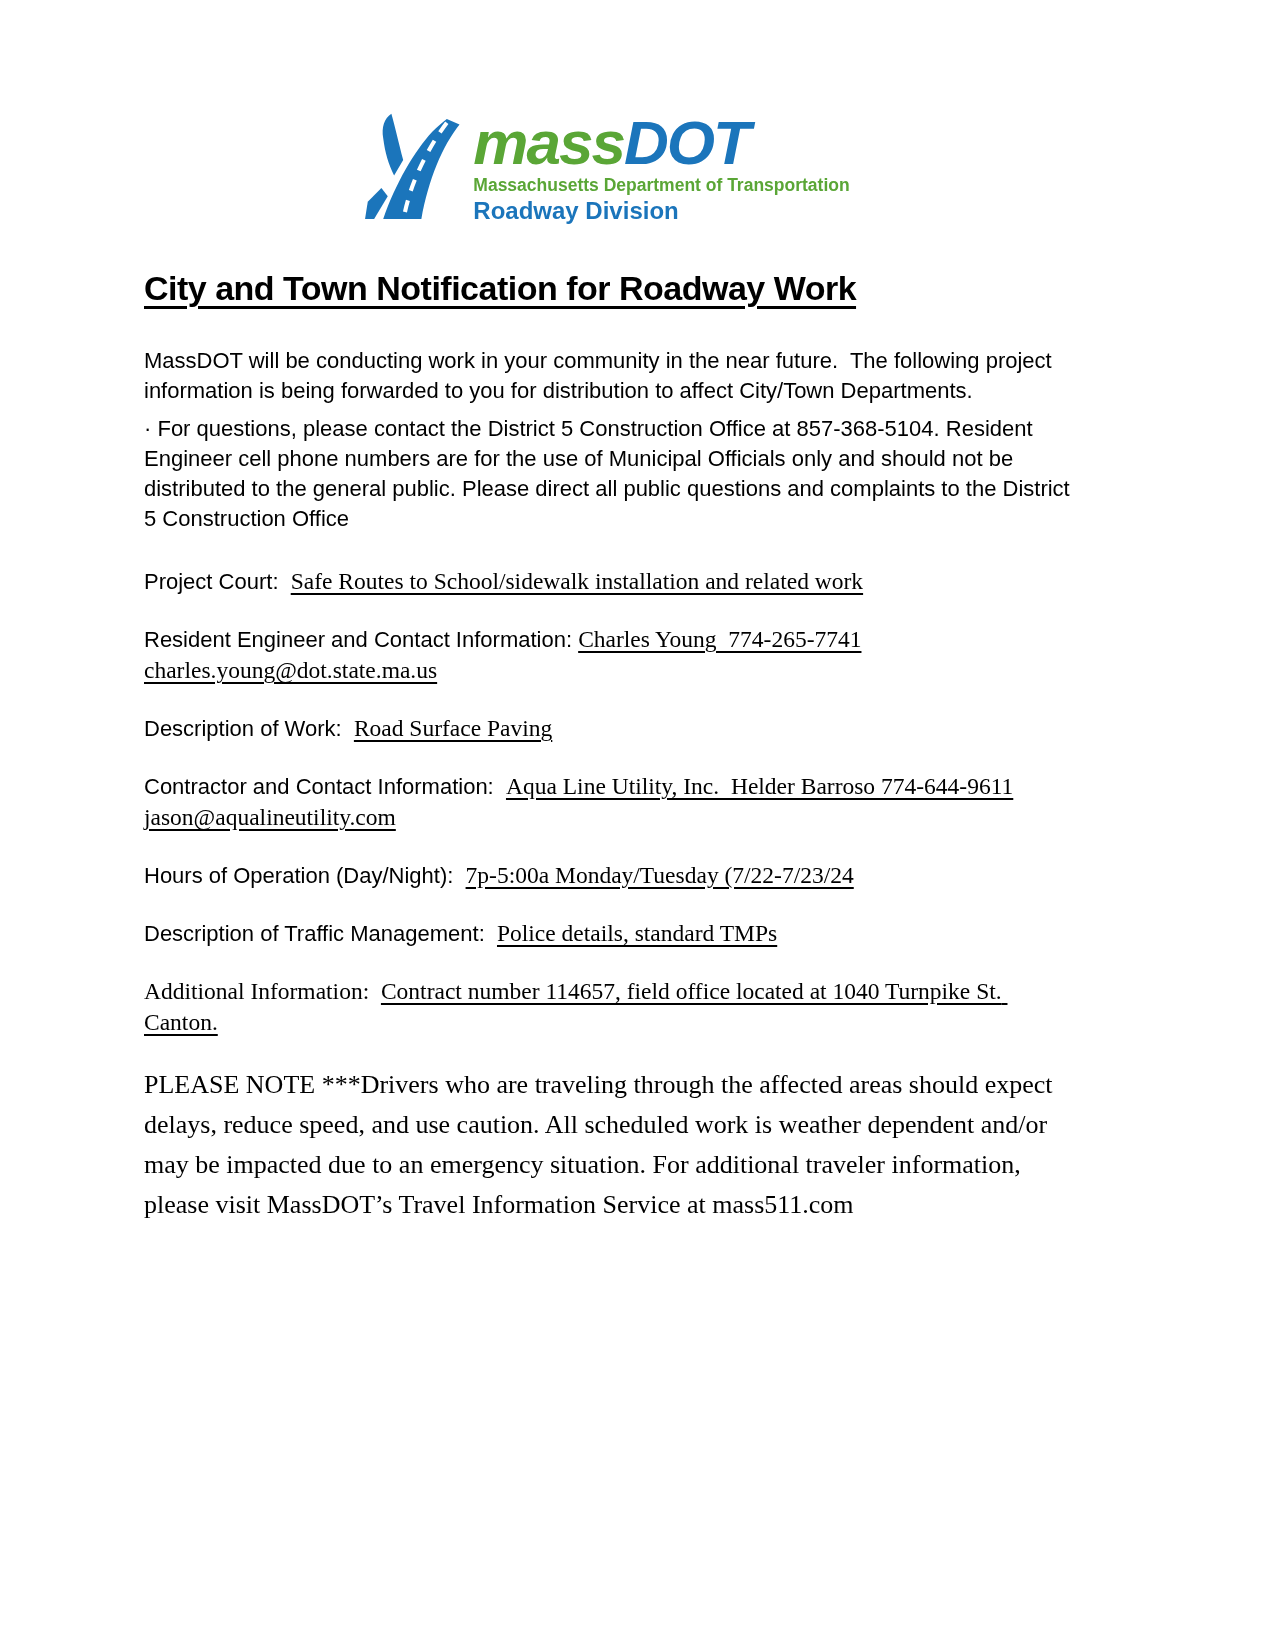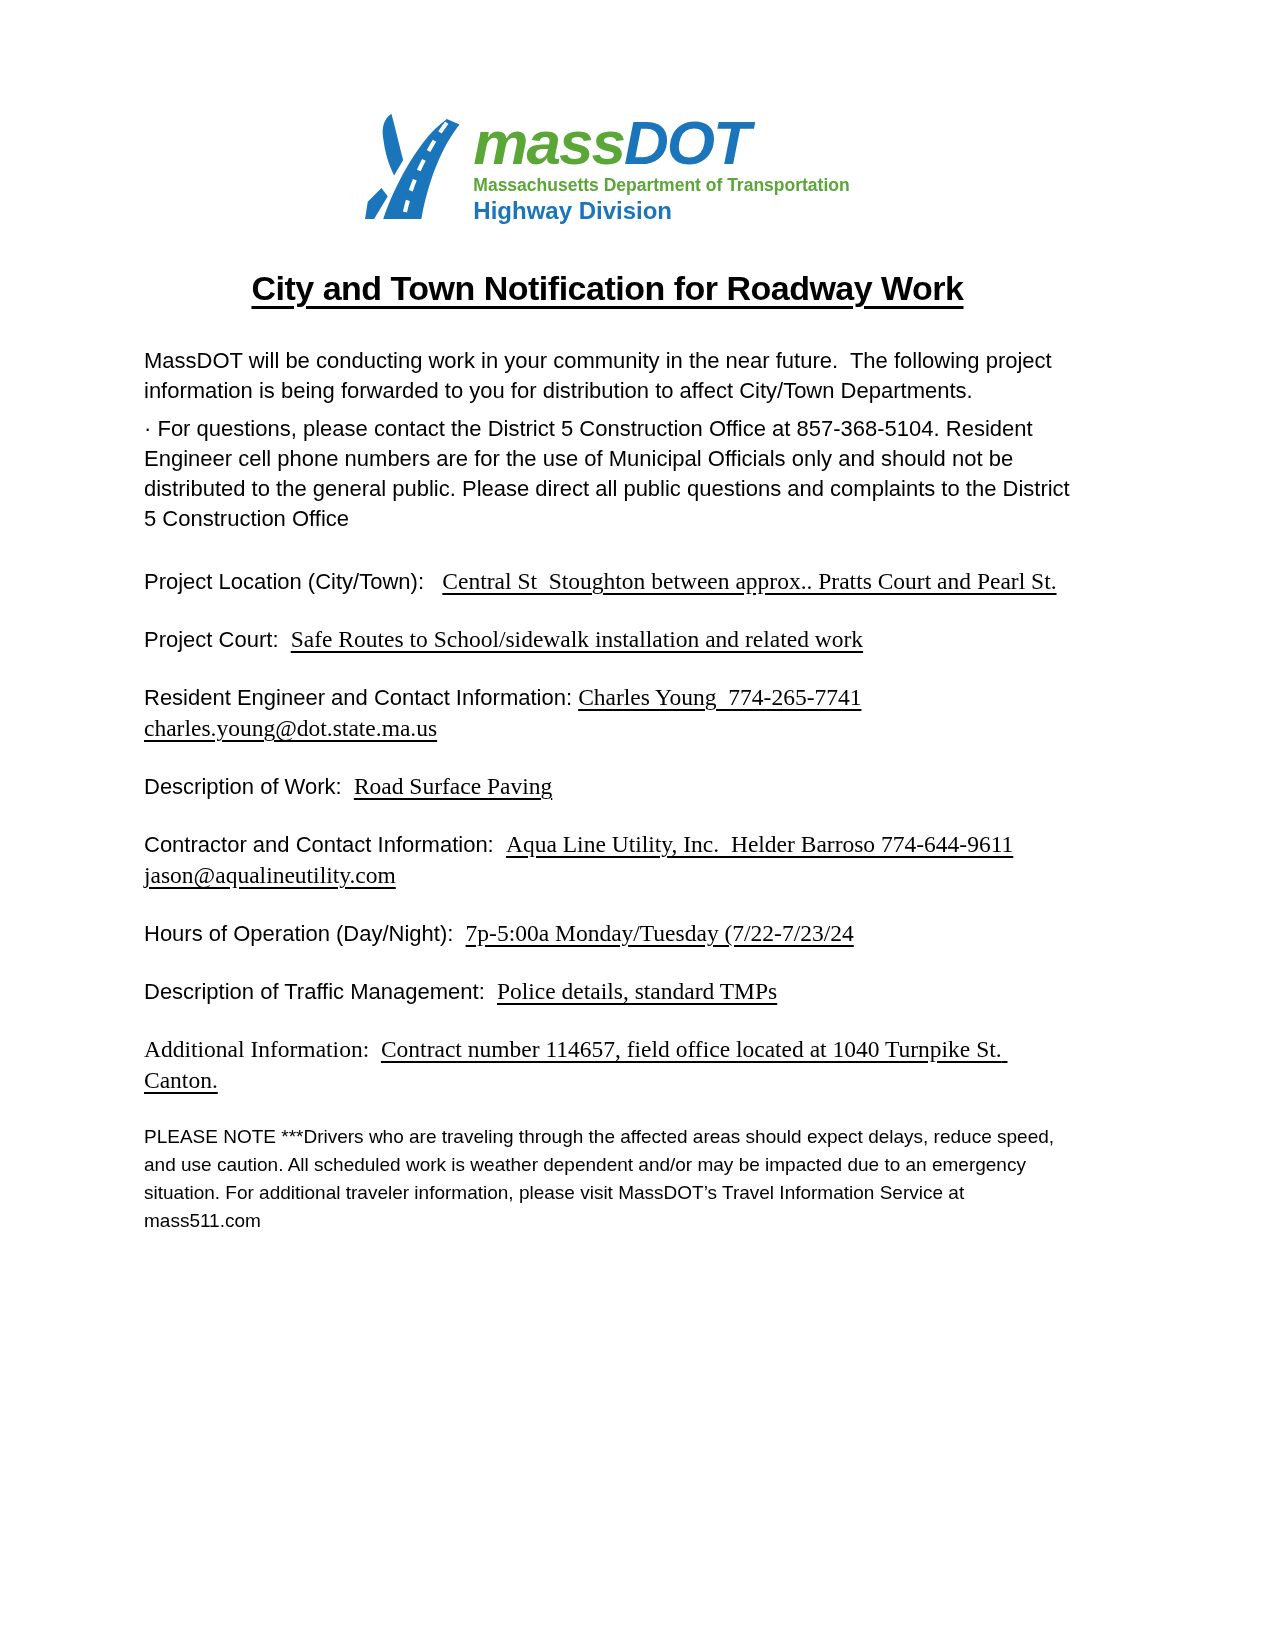--- a/index.html
+++ b/index.html
@@ -20,21 +20,20 @@
   .logo-icon { color:var(--logo-blue,#1B75BB); margin-right:8px; flex:none; }
   .logo-textcol { display:flex; flex-direction:column; padding-top:4px; }
   .logo-brand { font-size:62px; line-height:58px; font-weight:bold; font-style:italic; letter-spacing:-2px; white-space:nowrap; }
   .logo-mass { color:var(--logo-green,#5AA636); }
   .logo-dot  { color:var(--logo-blue,#1B75BB); }
   .logo-tagline { font-size:17.5px; font-weight:bold; color:var(--logo-green,#5AA636); margin-top:3px; letter-spacing:0; white-space:nowrap;text-align:right; }
   .logo-division { font-size:24px; font-weight:bold; color:var(--logo-blue,#1B75BB); margin-top:1px; }
 
   
   .doc-title {
-    text-align:center;
     font-size:34px; font-weight:bold;
     text-decoration:underline;
     text-decoration-thickness:3px;
     text-underline-offset:6px;
     margin-bottom:38px;
     letter-spacing:-0.5px;
   }
 
   
   .para { font-size:22px; line-height:30px; white-space:pre-wrap; }
@@ -48,21 +47,21 @@
     font-family:"Liberation Serif", serif;
     font-size:23.5px;
     text-decoration:underline;
     text-decoration-thickness:2px;
     text-underline-offset:3.5px;
   }
   .field.serif-label .label { font-family:"Liberation Serif", serif; font-size:23.5px; }
   .field.sans-value .value { font-family:"Liberation Sans", sans-serif; font-size:22px; }
 
   
-  .please-note { font-size:19px; line-height:28px; margin-top:4px; white-space:pre-wrap; }
+  .please-note { font-size:26px; line-height:40px; margin-top:4px; white-space:pre-wrap;font-family:Liberation Serif, serif; }
   .page-number { text-align:center; margin-top:116px; font-size:21px; }
 </style>
 </head>
 <body>
 
 <div class="page">
   <div class="content">
 
     <div class="logo-row">
       <div class="logo">
@@ -72,31 +71,30 @@
               <path d="M20,120 C34,80 54,46 74,24 C80,18 85,14 90,10 L104,16 C85,40 70,76 62,120 Z"></path>
               <path d="M29,4 C21,9 18,19 20,31 C22,47 26,60 32,72 L42,55 C37,36 33,18 29,4 Z"></path>
               <path d="M0,120 L3,101 L18,86 L25,95 L10,120 Z"></path>
             </g>
             <path d="M90,14 C72,38 58,66 50,90 C47,100 44,110 43,118" fill="none" stroke="#ffffff" stroke-width="4.5" stroke-dasharray="13 11"></path>
           </svg>
         </span>
         <span class="logo-textcol">
           <span class="logo-brand"><span class="logo-mass">mass</span><span class="logo-dot">DOT</span></span>
           <span class="logo-tagline">Massachusetts Department of Transportation</span>
-          <span class="logo-division">Highway Division</span>
+          <span class="logo-division">Roadway Division</span>
         </span>
       </div>
     </div>
 
     <div class="doc-title">City and Town Notification for Roadway Work</div>
 
     <p class="para intro">MassDOT will be conducting work in your community in the near future.  The following project information is being forwarded to you for distribution to affect City/Town Departments.</p>
     <p class="para questions">· For questions, please contact the District 5 Construction Office at 857-368-5104. Resident Engineer cell phone numbers are for the use of Municipal Officials only and should not be distributed to the general public. Please direct all public questions and complaints to the District 5 Construction Office</p>
 
-    <div class="field"><span class="label">Project Location (City/Town):   </span><span class="value">Central St  Stoughton between approx.. Pratts Court and Pearl St.</span></div>
 
 
     <div class="field"><span class="label">Project Court:  </span><span class="value">Safe Routes to School/sidewalk installation and related work</span></div>
 
     <div class="field"><span class="label">Resident Engineer and Contact Information: </span><span class="value">Charles Young  774-265-7741
 charles.young@dot.state.ma.us</span></div>
 
     <div class="field"><span class="label">Description of Work:  </span><span class="value">Road Surface Paving</span></div>
 
     <div class="field"><span class="label">Contractor and Contact Information:  </span><span class="value">Aqua Line Utility, Inc.  Helder Barroso 774-644-9611

